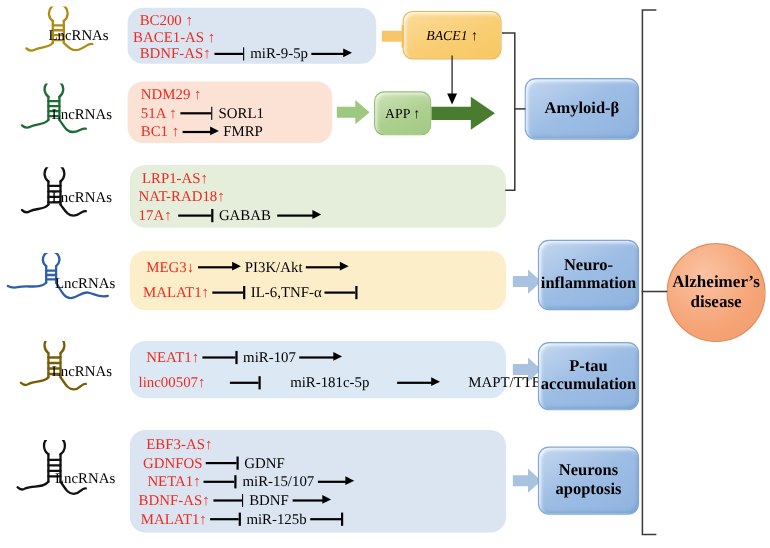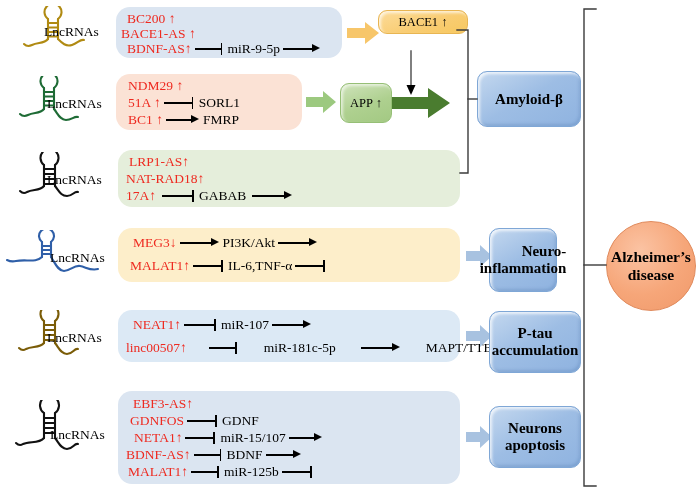--- a/index.html
+++ b/index.html
@@ -321,27 +321,27 @@
   </svg>
 
   <svg class="fat-arrow" style="left:466px;top:325px;" width="26" height="22" viewBox="0 0 26 22">
     <path d="M0 6 H14 V0 L26 11 L14 22 V16 H0 Z" fill="#a8c2e0"></path>
   </svg>
 
   <svg class="fat-arrow" style="left:466px;top:426px;" width="26" height="22" viewBox="0 0 26 22">
     <path d="M0 6 H14 V0 L26 11 L14 22 V16 H0 Z" fill="#a8c2e0"></path>
   </svg>
 
-  <div class="nodebox bace-node" style="left:378px;top:10px;width:90px;height:24px;">BACE1 ↑</div>
+  <div class="nodebox bace-node" style="left:366px;top:10px;width:90px;height:44px;font-style:italic;">BACE1 ↑</div>
 
   <div class="nodebox app-node" style="left:340px;top:83px;width:52px;height:40px;text-align:center;">APP ↑</div>
 
   <div class="nodebox blue-node" style="left:477px;top:71px;width:104px;height:56px;">Amyloid-β</div>
 
-  <div class="nodebox blue-node" style="left:489px;top:228px;width:68px;height:64px;text-align:right;">
+  <div class="nodebox blue-node" style="left:489px;top:218px;width:92px;height:64px;">
     <span>
       <span>Neuro-</span><br>
       <span>inflammation</span>
     </span>
   </div>
 
   <div class="nodebox blue-node" style="left:489px;top:311px;width:92px;height:62px;">
     <span>
       <span>P-tau</span><br>
       <span>accumulation</span>

